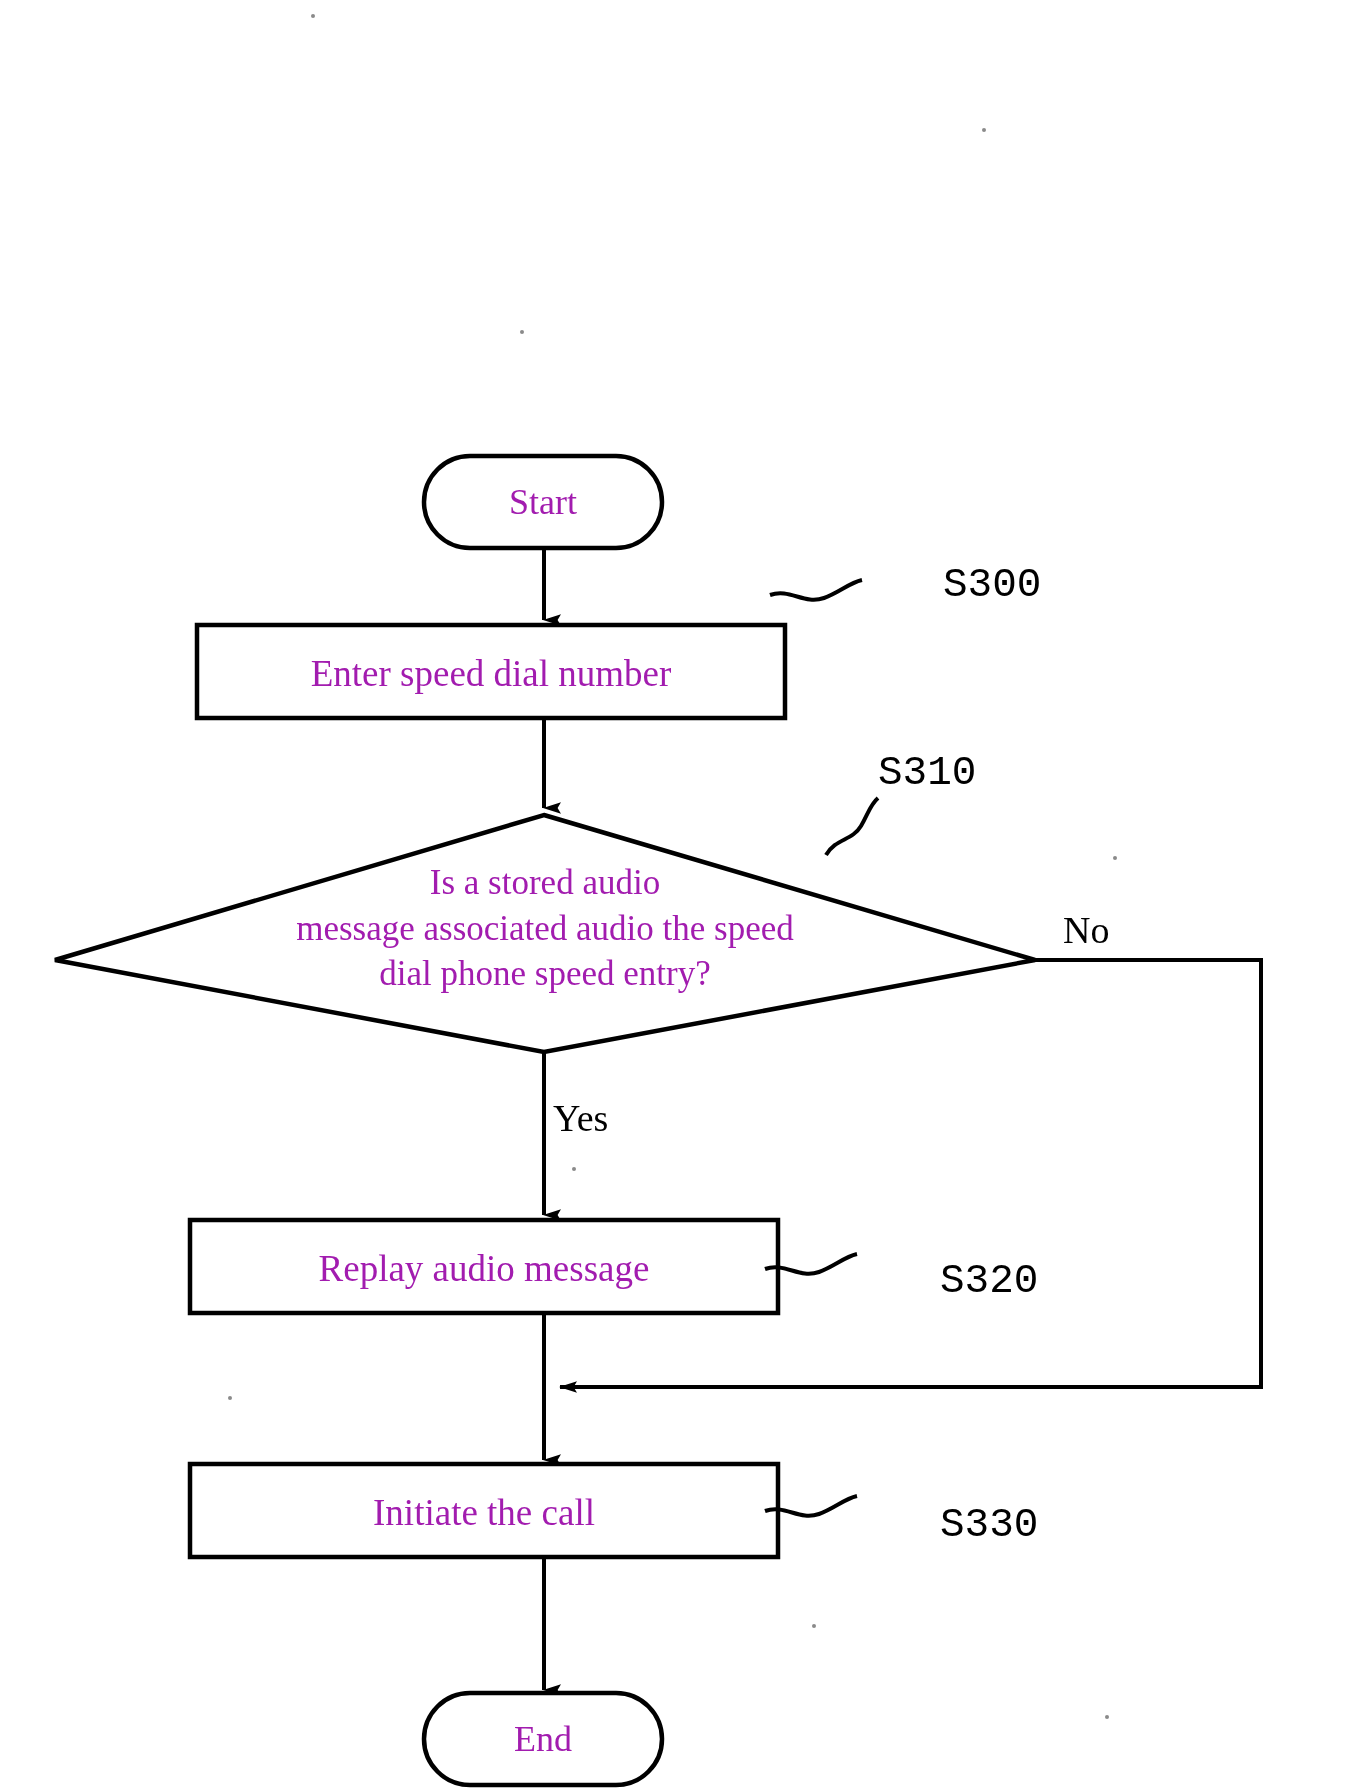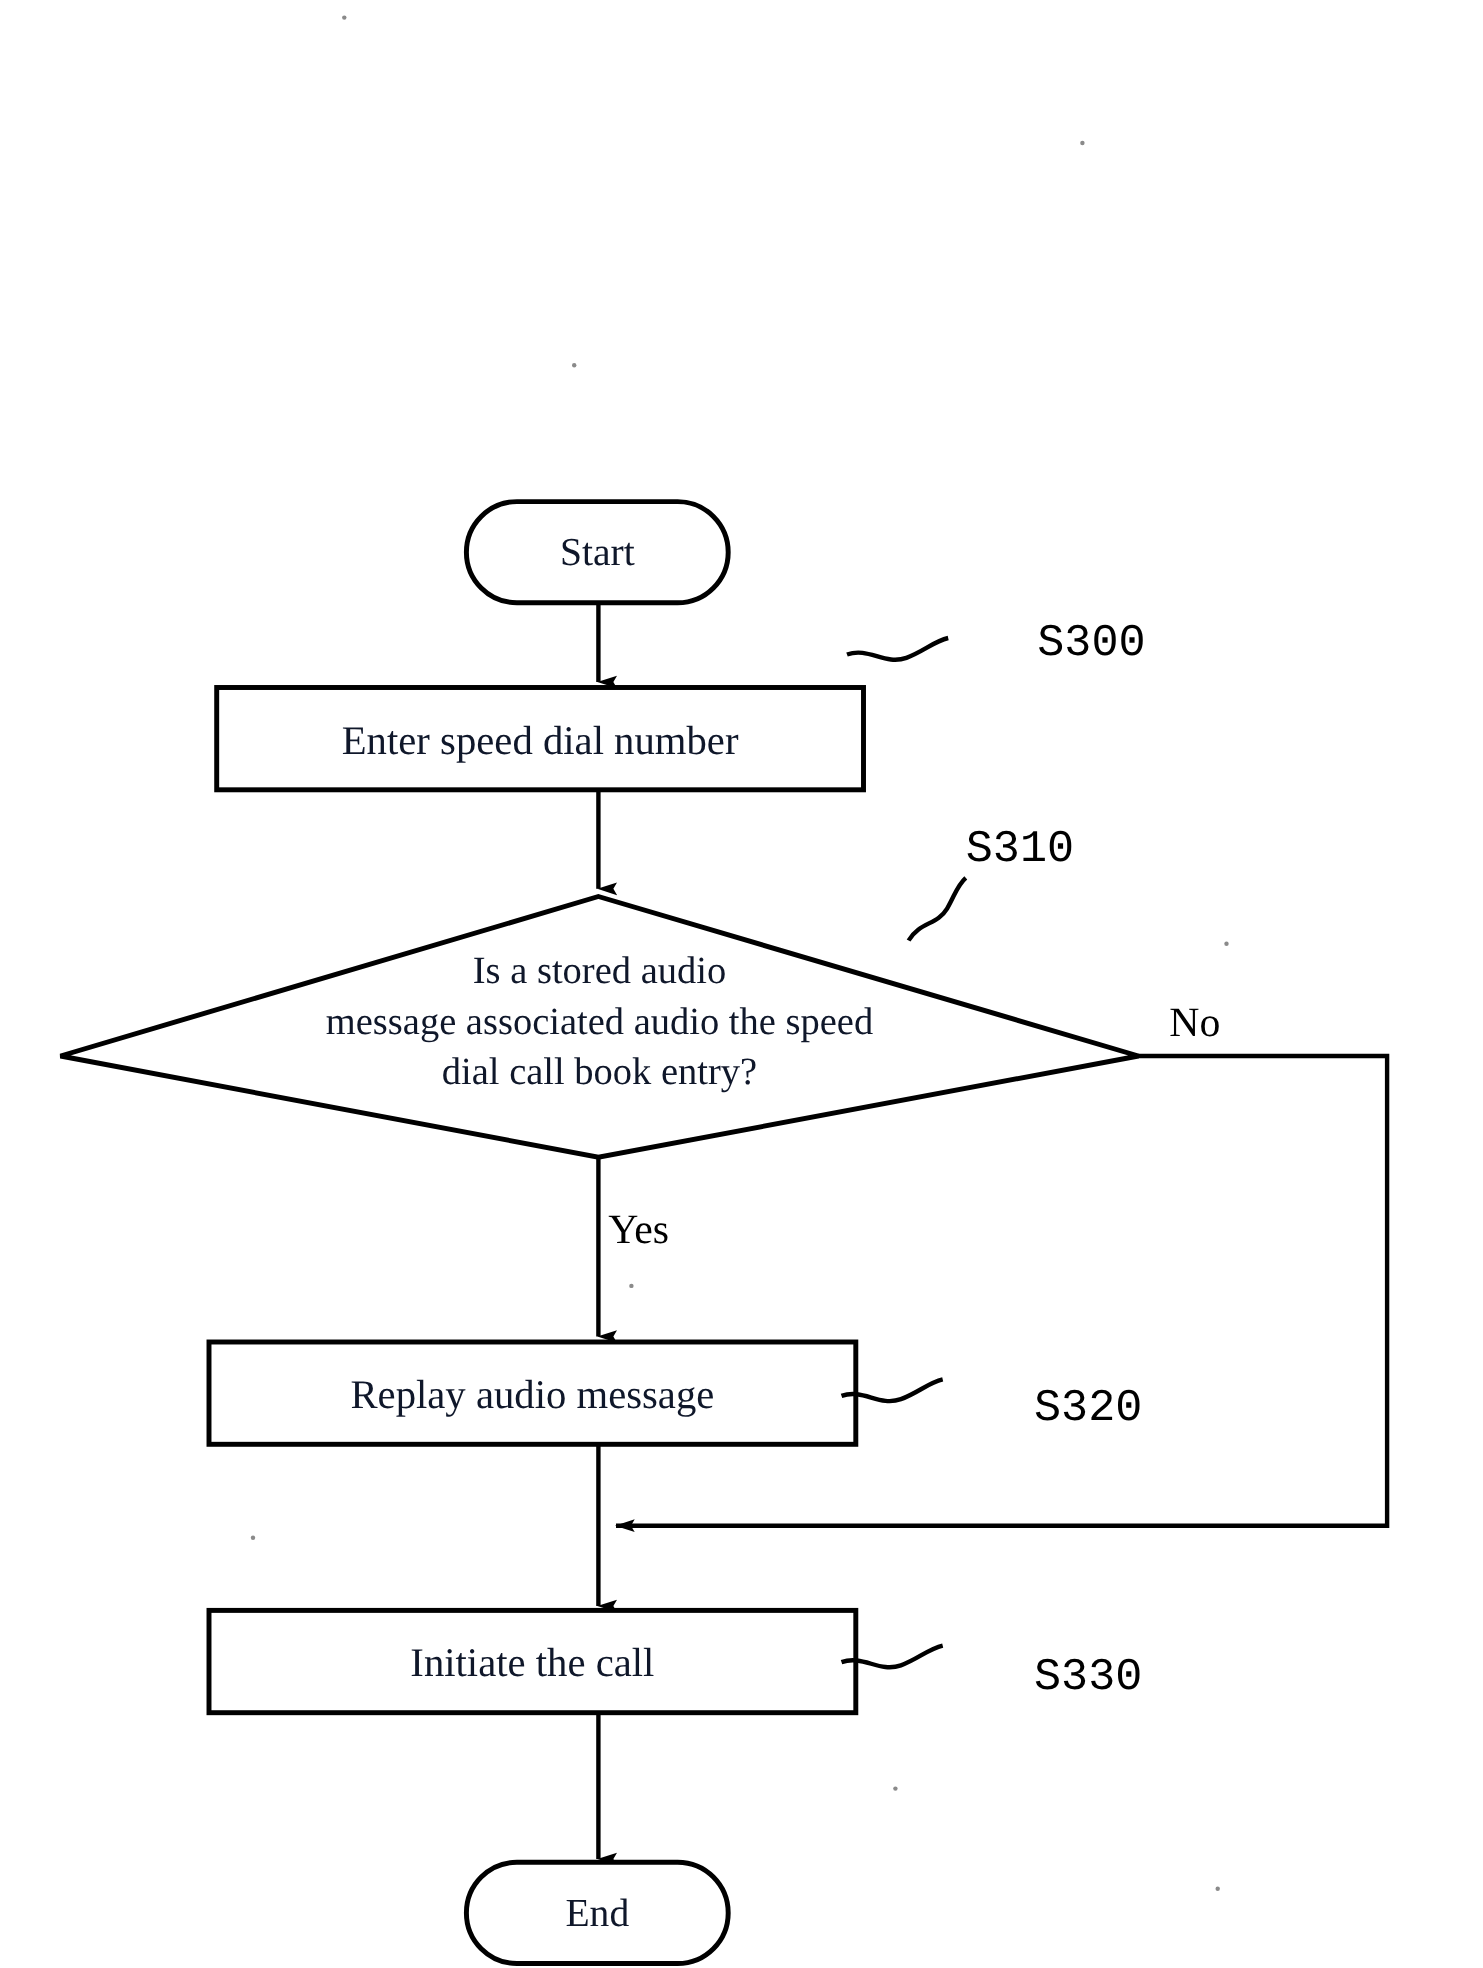--- a/index.html
+++ b/index.html
@@ -40,21 +40,21 @@
     left: 0;
     top: 0;
     width: 1348px;
     height: 1789px;
   }
   
   .node-text {
     position: absolute;
     text-align: center;
     font-family: "Liberation Serif", "DejaVu Serif", serif;
-    color: #0f172a;
+    color: #a21caf;
     line-height: 1.22;
     white-space: pre;
     pointer-events: none;
   }
   .terminal-text {
     font-size: 36px;
   }
   .process-text {
     font-size: 37px;
   }
@@ -135,21 +135,21 @@
 
   <div class="node-text terminal-text" style="left:424px; top:481px; width:238px;">Start</div>
 
   <div class="node-text process-text" style="left:197px; top:651px; width:588px;">Enter speed dial number</div>
 
   <div class="ref-label" style="left:943px; top:562px;">S300</div>
 
   <div class="node-text decision-text" style="left:215px; top:860px; width:660px;">
     <div>Is a stored audio</div>
     <div>message associated audio the speed</div>
-    <div>dial call book entry?</div>
+    <div>dial phone speed entry?</div>
   </div>
 
   <div class="ref-label" style="left:878px; top:750px;">S310</div>
 
   <div class="branch-label" style="left:553px; top:1096px;">Yes</div>
 
   <div class="branch-label" style="left:1063px; top:908px;">No</div>
 
   <div class="node-text process-text" style="left:190px; top:1246px; width:588px;">Replay audio message</div>
 

